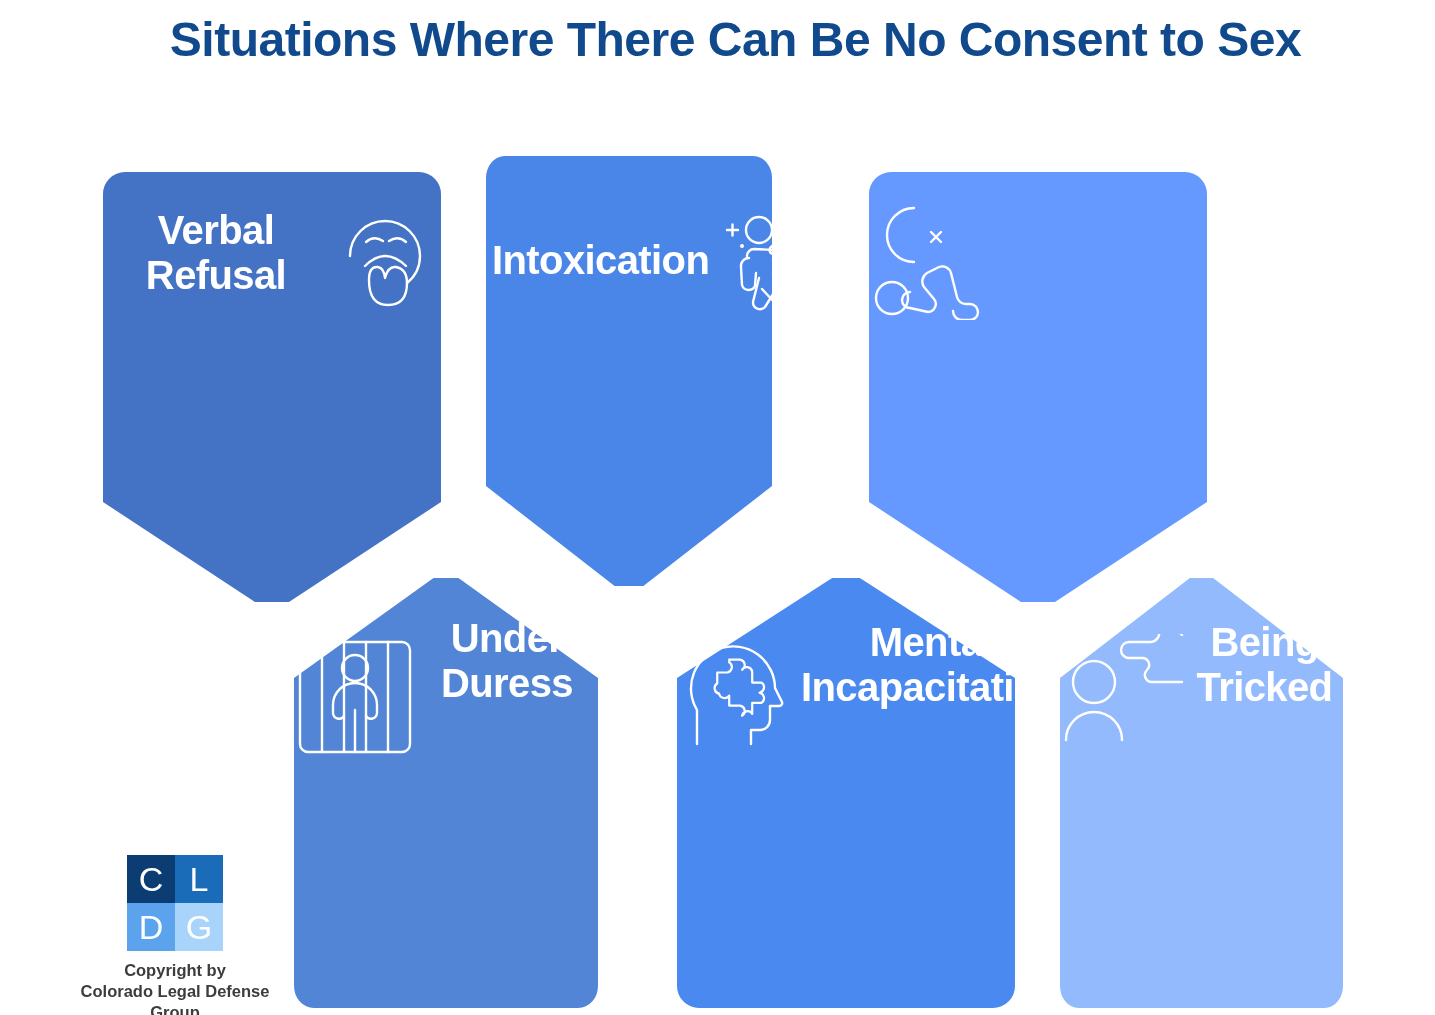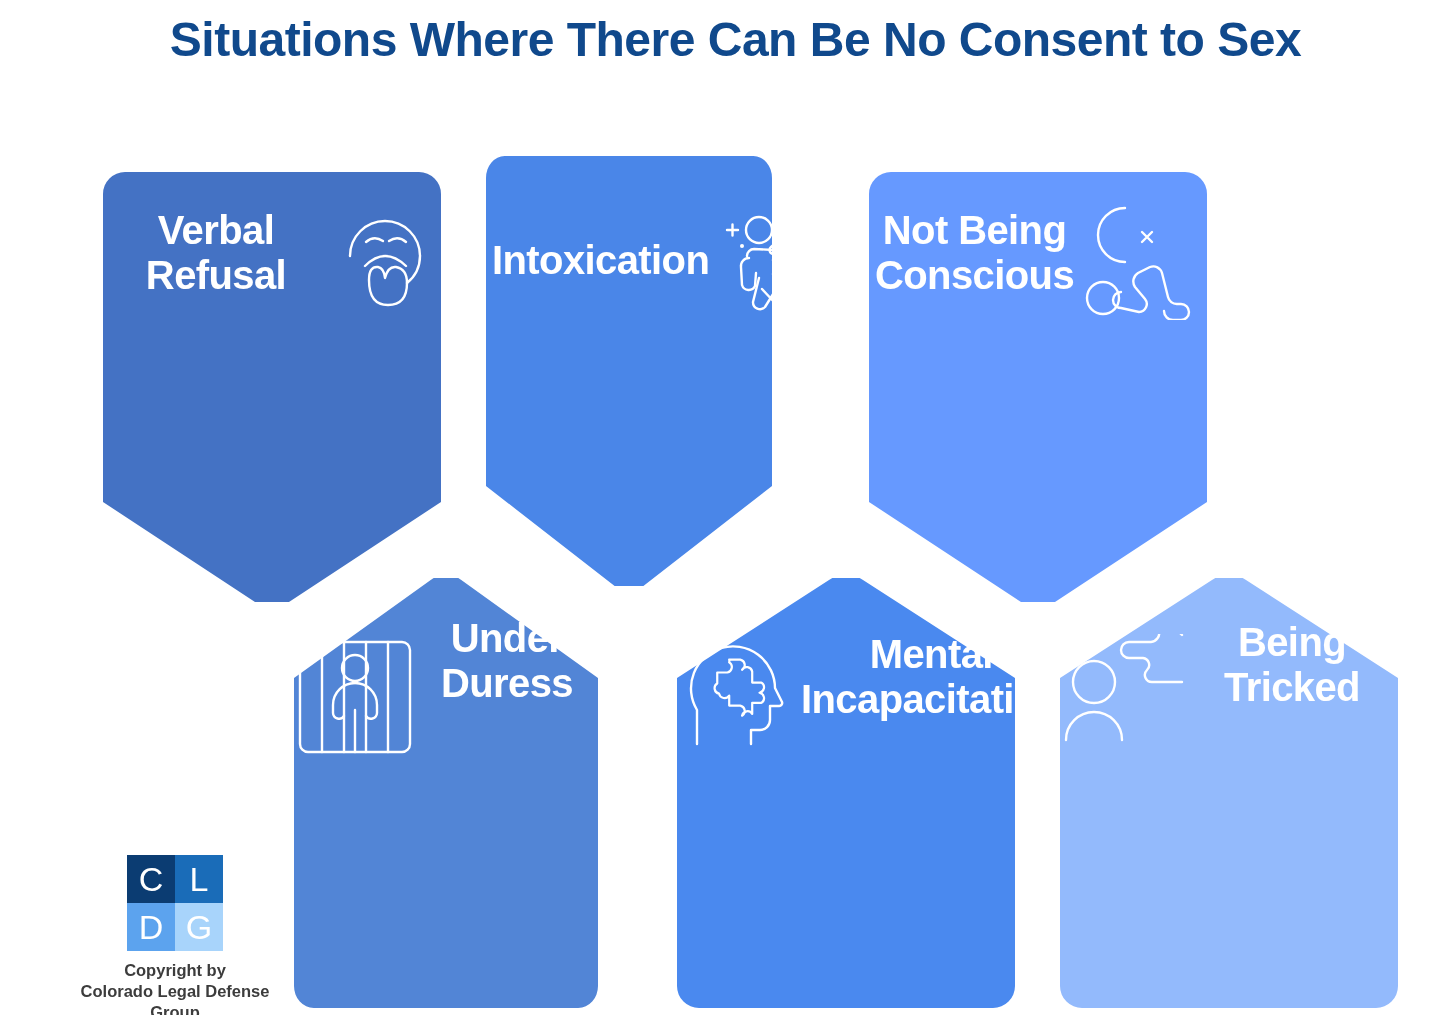--- a/index.html
+++ b/index.html
@@ -189,22 +189,20 @@
         </svg>
       </div>
     </div>
   </div>
 
   <div class="card top" style="left:869px; top:172px; width:338px; height:430px;">
     <svg class="card-shape" viewBox="0 0 338 430" preserveAspectRatio="none">
       <path d="M0,22 A22,22 0 0 1 22,0 L316,0 A22,22 0 0 1 338,22 L338,330 L186,430 A30,30 0 0 1 152,430 L0,330 Z" fill="#6699FF"></path>
     </svg>
     <div class="card-content">
-      <div class="card-label">Not Being
-Conscious</div>
       <div class="card-icon" style="margin-top:30px;">
         <svg width="140" height="118" viewBox="0 0 140 118" fill="none" stroke="#ffffff" stroke-width="2.4" stroke-linecap="round" stroke-linejoin="round">
 
           <path d="M45,6 A27,27 0 1 0 45,60 A21,21 0 1 1 45,6 Z"></path>
 
           <path d="M62,30 l10,10 M72,30 l-10,10"></path>
 
           <circle cx="23" cy="96" r="16"></circle>
 
           <path d="M41,90 a8,8 0 0 0 0,16 l18,4 a8,8 0 0 0 6,-13 l-10,-12 a10,10 0 0 1 3,-14 l12,-6 a9,9 0 0 1 12,6 l6,24 a9,9 0 0 0 9,7 l4,0 a8,8 0 0 1 0,16 l-8,0 a9,9 0 0 1 -9,-9"></path>
@@ -244,26 +242,26 @@
     </svg>
     <div class="card-content">
       <div class="card-icon" style="margin-top:54px;">
         <svg width="118" height="118" viewBox="0 0 118 118" fill="none" stroke="#ffffff" stroke-width="2.4" stroke-linecap="round" stroke-linejoin="round">
 
           <path d="M20,112 L20,78 A42,42 0 1 1 98,56 L105,70 a3,3 0 0 1 -3,4 l-9,0 l0,14 a10,10 0 0 1 -10,10 l-9,0 l0,14"></path>
 
           <path d="M52,24 l12,0 a6,6 0 0 1 2,11 a6,6 0 0 1 11,2 l0,12 l10,0 a6,6 0 0 1 -2,11 a6,6 0 0 1 2,11 l-10,0 l0,12 a6,6 0 0 0 -11,2 a6,6 0 0 0 -2,-11 l-12,0 l0,-11 a6,6 0 0 1 -11,-2 a6,6 0 0 1 -2,-11 l0,-12 l11,0 a6,6 0 0 0 2,-11 a6,6 0 0 0 0,-3 Z" transform="translate(-3,0) scale(0.92) translate(8,6)"></path>
         </svg>
       </div>
-      <div class="card-label" style="margin-top:54px;">Mental
+      <div class="card-label" style="margin-top:42px;">Mental
 Incapacitation</div>
     </div>
   </div>
 
-  <div class="card bottom" style="left:1060px; top:578px; width:338px; height:430px;">
+  <div class="card bottom" style="left:1060px; top:578px; width:283px; height:430px;">
     <svg class="card-shape" viewBox="0 0 338 430" preserveAspectRatio="none">
       <path d="M152,2 A30,30 0 0 1 186,2 L338,100 L338,408 A22,22 0 0 1 316,430 L22,430 A22,22 0 0 1 0,408 L0,100 Z" fill="#93BAFC"></path>
     </svg>
     <div class="card-content">
       <div class="card-icon" style="margin-top:56px;">
         <svg width="126" height="118" viewBox="0 0 126 118" fill="none" stroke="#ffffff" stroke-width="2.4" stroke-linecap="round" stroke-linejoin="round">
 
           <circle cx="34" cy="48" r="21"></circle>
 
           <path d="M6,106 a28,28 0 0 1 56,0"></path>

